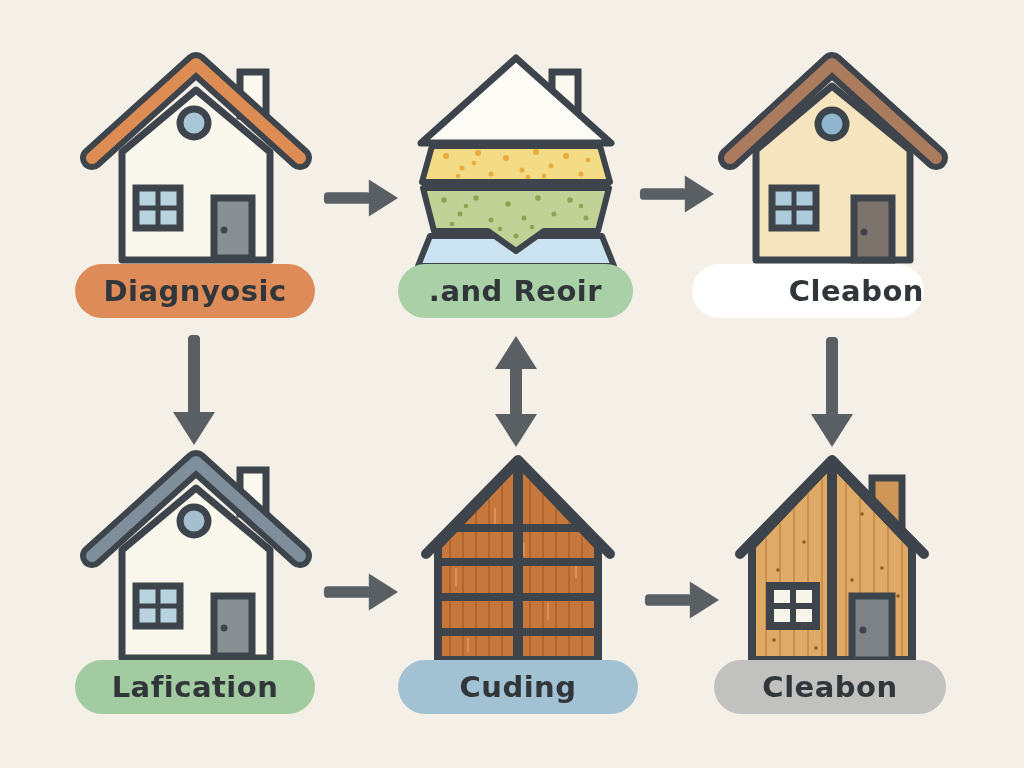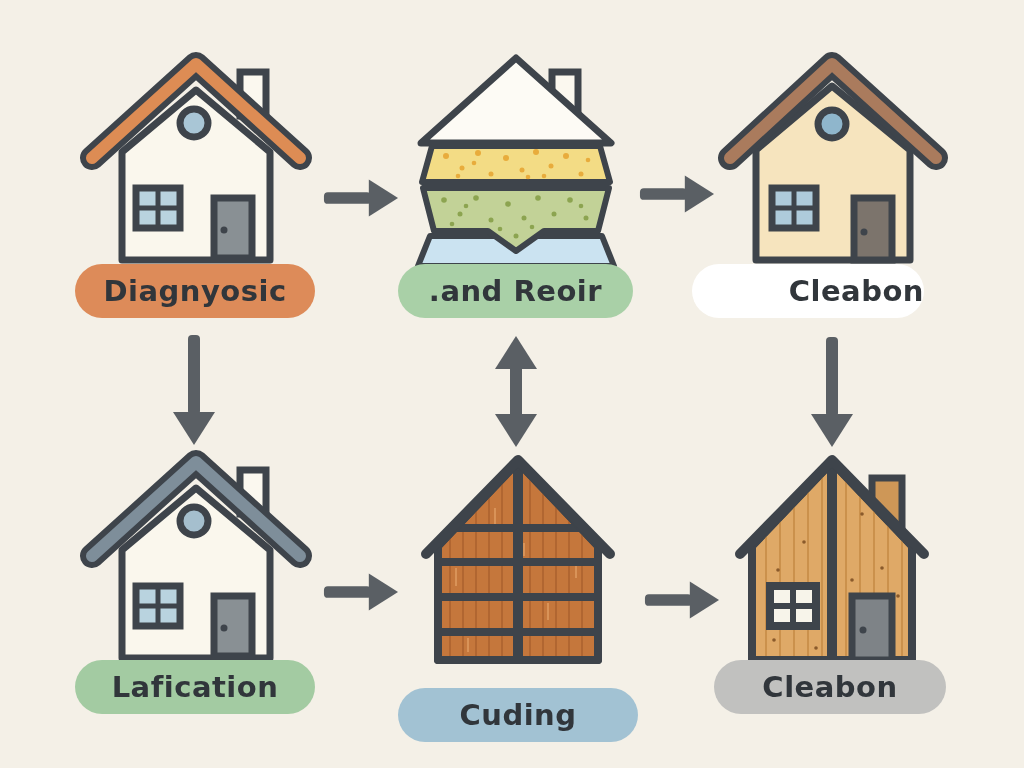--- a/index.html
+++ b/index.html
@@ -217,21 +217,21 @@
   </div>
 
   <div class="pill" style="left: 692px; top: 264px; width: 232px; background-color: #ffffff; justify-content: flex-end;">
     <span>Cleabon</span>
   </div>
 
   <div class="pill" style="left: 75px; top: 660px; width: 240px; background-color: rgb(163, 203, 162); text-align: right;">
     <span>Lafication</span>
   </div>
 
-  <div class="pill" style="left: 398px; top: 688px; width: 240px; background-color: rgb(162, 194, 211);">
+  <div class="pill" style="left: 398px; top: 660px; width: 240px; background-color: rgb(162, 194, 211);">
     <span>Cuding</span>
   </div>
 
   <div class="pill" style="left: 714px; top: 660px; width: 232px; background-color: rgb(193, 193, 191);">
     <span>Cleabon</span>
   </div>
 
   <div class="abs" style="left:322px;top:176px;">
     <svg width="78" height="44" viewBox="0 0 80 44">
         <rect class="arrow" x="2" y="16" width="48" height="12" rx="4"></rect>

